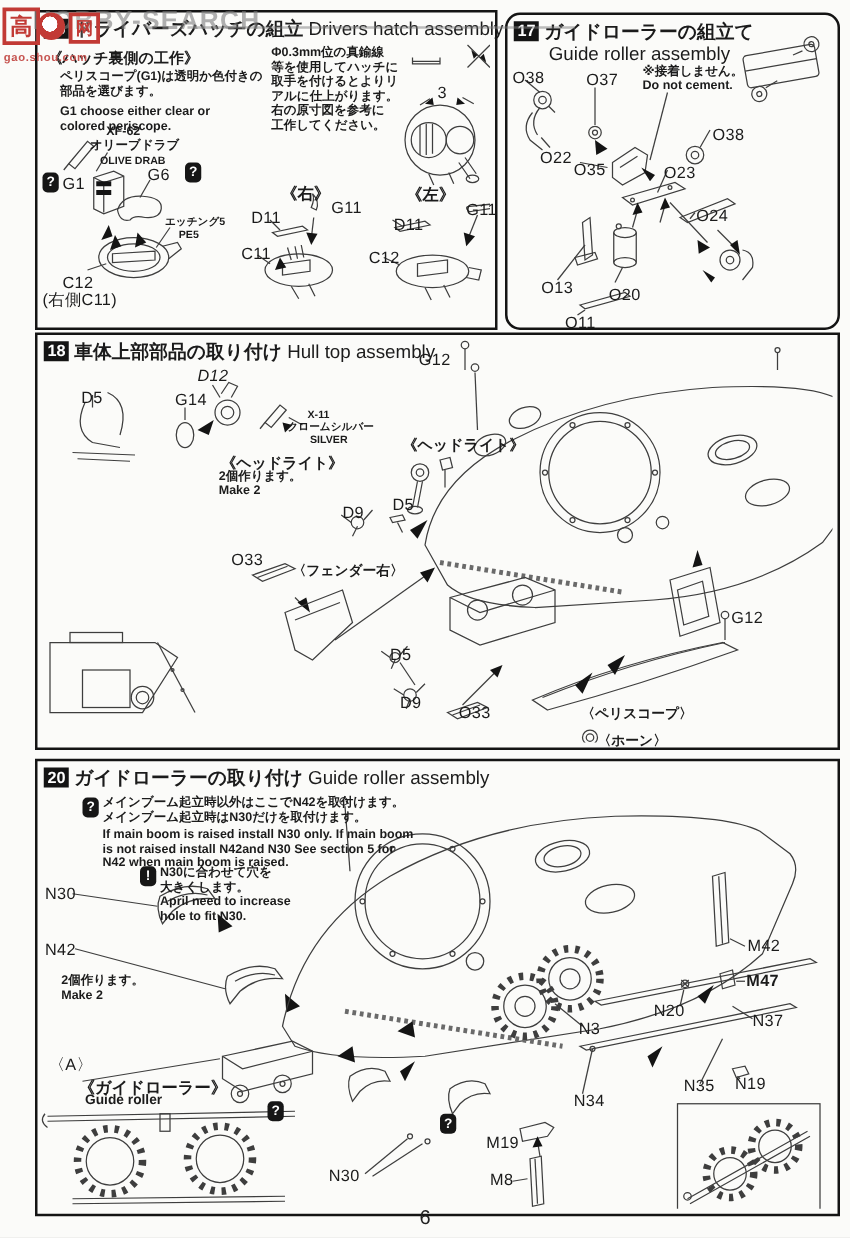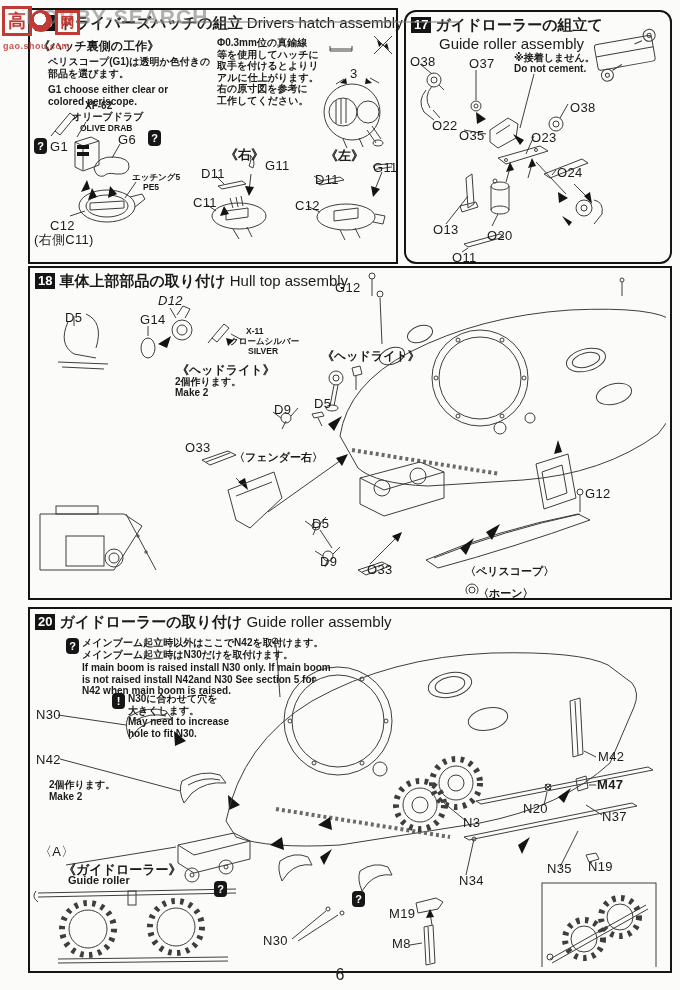--- a/index.html
+++ b/index.html
@@ -457,21 +457,21 @@
     </svg>
     <div class="title">
       <span class="num">20</span><span class="jpt">ガイドローラーの取り付け</span>
       <span>Guide roller assembly</span>
     </div>
     <span class="q" style="left:36px;top:29px;">?</span>
     <span class="note nb" style="left:52px;top:28px;"><span>メインブーム起立時以外はここでN42を取付けます。</span><br><span>メインブーム起立時はN30だけを取付けます。</span></span>
     <span class="note" style="left:52px;top:53px;"><span>If main boom is raised install N30 only. If main boom</span><br><span>is not raised install N42and N30 See section 5 for</span><br><span>N42 when main boom is raised.</span></span>
     <span class="q" style="left:82px;top:84px;">!</span>
     <span class="note nb" style="left:98px;top:84px;"><span>N30に合わせて穴を</span><br><span>大きくします。</span></span>
-    <span class="note" style="left:98px;top:107px;"><span>May need to increase</span><br><span>hole to fit N30.</span></span>
+    <span class="note" style="left:98px;top:107px;"><span>April need to increase</span><br><span>hole to fit N30.</span></span>
     <span class="lbl" style="left:6px;top:98px;">N30</span>
     <span class="lbl" style="left:6px;top:143px;">N42</span>
     <span class="note nb" style="left:19px;top:170px;">2個作ります。</span>
     <span class="note" style="left:19px;top:182px;">Make 2</span>
     <span class="lbl" style="left:9px;top:234px;">〈A〉</span>
     <span class="hd" style="left:33px;top:252px;font-size:13px;">《ガイドローラー》</span>
     <span class="note" style="left:38px;top:266px;font-size:11px;">Guide roller</span>
     <span class="q" style="left:184px;top:272px;">?</span>
     <span class="q" style="left:322px;top:282px;">?</span>
     <span class="lbl" style="left:233px;top:324px;">N30</span>

